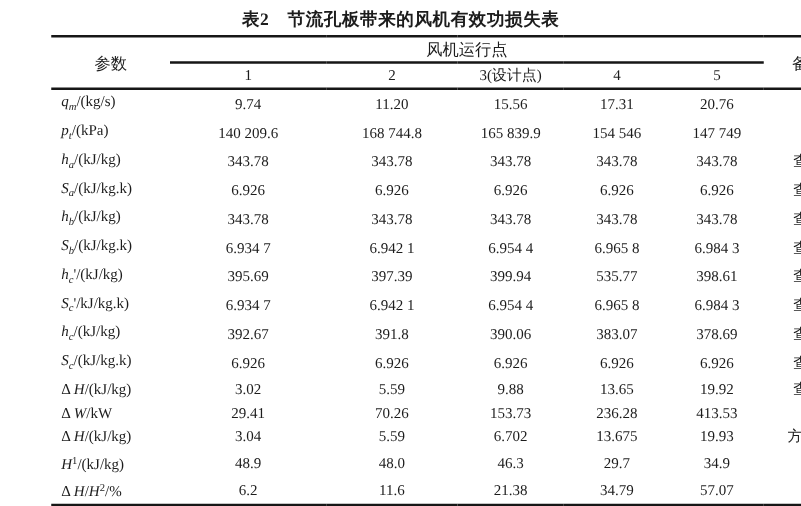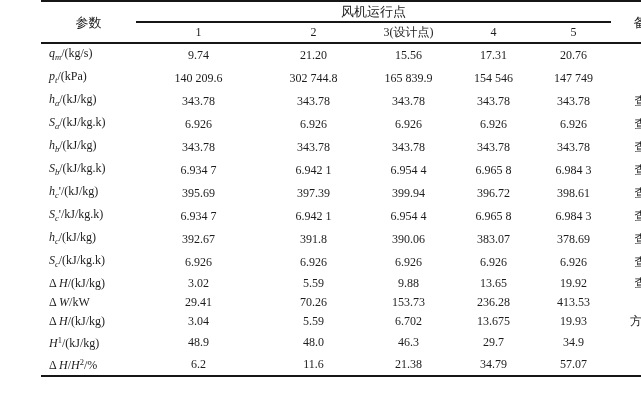--- a/index.html
+++ b/index.html
@@ -49,20 +49,21 @@
   }
   .v { font-style: italic; }
   sub.vs { font-style: italic; font-size: 8.5px; vertical-align: -3px; }
   sup.ss { font-size: 8.5px; vertical-align: 4px; }
 </style>
 </head>
 <body>
 
 <div class="page">
 
+  <div class="title">表2　节流孔板带来的风机有效功损失表</div>
 
   <table class="main">
     <colgroup>
       <col style="width:95px">
       <col style="width:125px">
       <col style="width:105px">
       <col style="width:85px">
       <col style="width:85px">
       <col style="width:75px">
       <col style="width:71px">
@@ -78,30 +79,30 @@
           <th>2</th>
           <th>3(设计点)</th>
           <th>4</th>
           <th>5</th>
         </tr>
     </thead>
     <tbody>
         <tr>
           <td class="lbl"><span class="v">q</span><sub class="vs">m</sub><span>/(kg/s)</span></td>
           <td>9.74</td>
-          <td>21.20</td>
+          <td>11.20</td>
           <td>15.56</td>
           <td>17.31</td>
           <td>20.76</td>
           <td></td>
         </tr>
         <tr>
           <td class="lbl"><span class="v">p</span><sub class="vs">t</sub><span>/(kPa)</span></td>
           <td>140 209.6</td>
-          <td>302 744.8</td>
+          <td>168 744.8</td>
           <td>165 839.9</td>
           <td>154 546</td>
           <td>147 749</td>
           <td></td>
         </tr>
         <tr>
           <td class="lbl"><span class="v">h</span><sub class="vs">a</sub><span>/(kJ/kg)</span></td>
           <td>343.78</td>
           <td>343.78</td>
           <td>343.78</td>
@@ -134,21 +135,21 @@
           <td>6.954 4</td>
           <td>6.965 8</td>
           <td>6.984 3</td>
           <td>查图</td>
         </tr>
         <tr>
           <td class="lbl"><span class="v">h</span><sub class="vs">c</sub><span>'/(kJ/kg)</span></td>
           <td>395.69</td>
           <td>397.39</td>
           <td>399.94</td>
-          <td>396.72</td>
+          <td>535.77</td>
           <td>398.61</td>
           <td>查图</td>
         </tr>
         <tr>
           <td class="lbl"><span class="v">S</span><sub class="vs">c</sub><span>'/kJ/kg.k)</span></td>
           <td>6.934 7</td>
           <td>6.942 1</td>
           <td>6.954 4</td>
           <td>6.965 8</td>
           <td>6.984 3</td>

